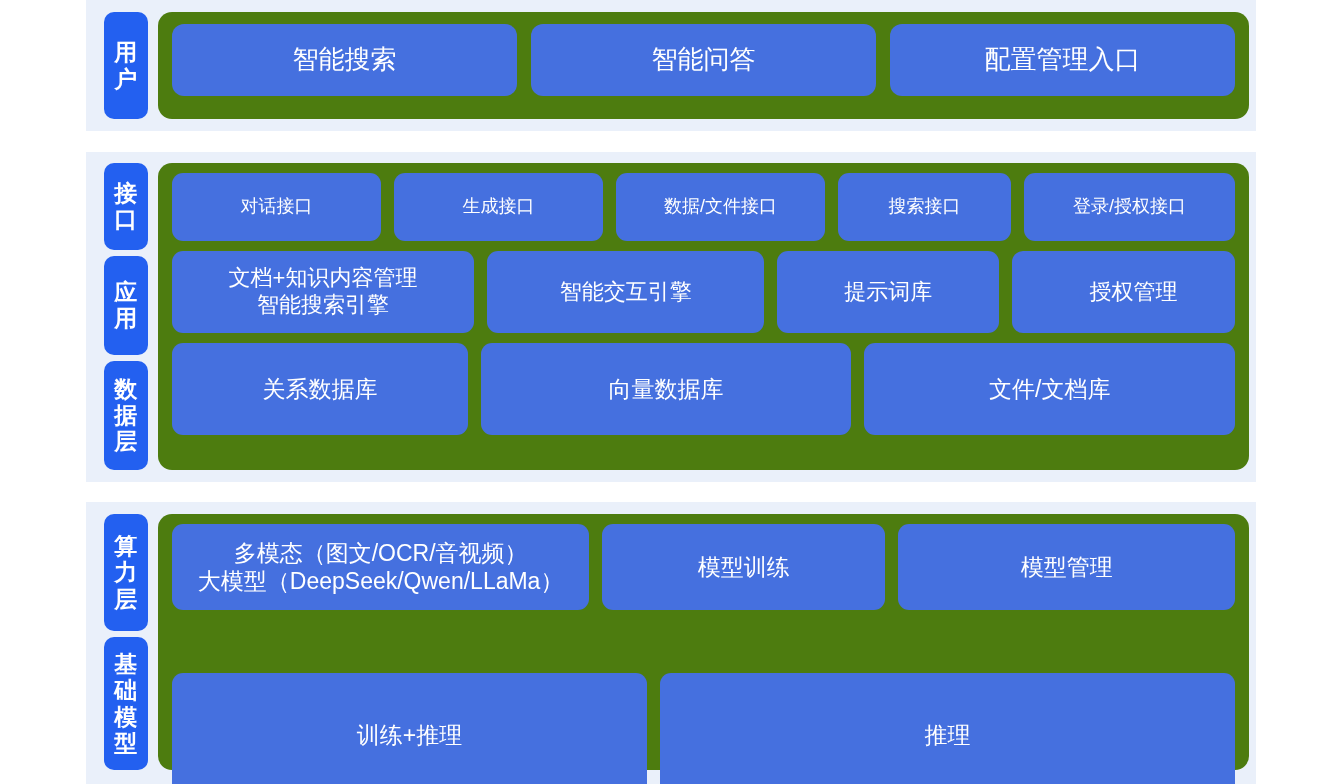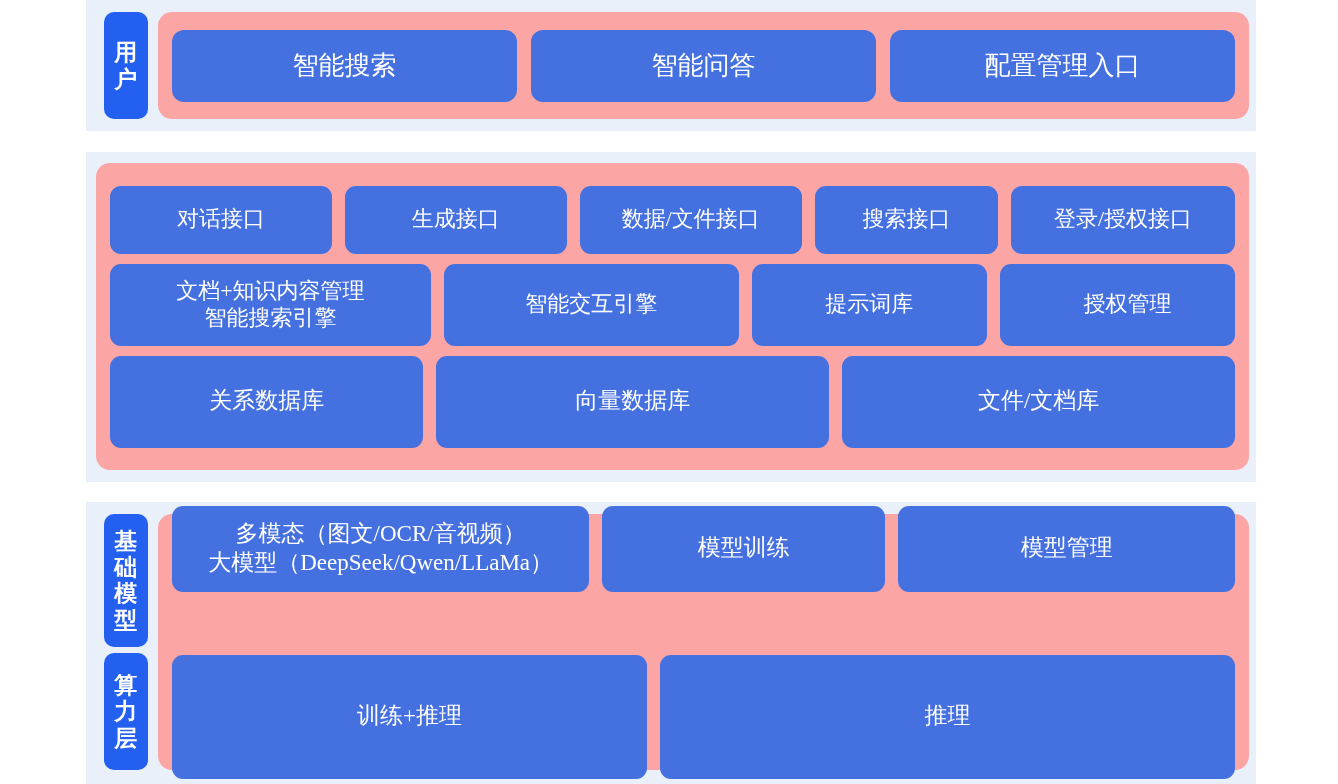--- a/index.html
+++ b/index.html
@@ -70,31 +70,29 @@
   
   .tab-user    { height: 107px; }
   .tab-api     { height: 88px;  }
   .tab-app     { height: 100px; }
   .tab-data    { height: 111px; }
   .tab-model   { height: 136px; }
   .tab-compute { height: 120px; }
 
   
   .card {
-    background: #fca5a5;
+    background: #4d7c0f;
     border-radius: 14px;
     flex: 1 1 auto;
     margin: 12px 7px 12px 10px;
     padding: 12px 14px;
     box-sizing: border-box;
     display: flex;
     flex-direction: column;
-    justify-content: center;
     gap: 10px;
-    font-family: Liberation Serif, serif;
   }
   .card-s2 { margin: 11px 7px 12px 10px; padding: 10px 14px; gap: 10px; }
   .card-s3 { margin: 12px 7px 14px 10px; padding: 10px 14px; gap: 22px; }
 
   
   .row {
     display: flex;
     flex-direction: row;
     gap: 13px;
     width: 100%;
@@ -121,21 +119,21 @@
     font-size: 26px;
     border-radius: 12px;
   }
   .box-u0 { flex: 1 1 0; }
   .box-u1 { flex: 1 1 0; }
   .box-u2 { flex: 1 1 0; }
 
   
   .row-api .box {
     height: 68px;
-    font-size: 22px;
+    font-size: 18px;
   }
   .box-a0 { flex: 203 1 0; }
   .box-a1 { flex: 203 1 0; }
   .box-a2 { flex: 203 1 0; }
   .box-a3 { flex: 165 1 0; }
   .box-a4 { flex: 205 1 0; }
 
   
   .row-app .box {
     height: 82px;
@@ -187,20 +185,31 @@
     <div class="card card-s1">
       <div class="row row-user">
         <div class="box box-u0">智能搜索</div>
         <div class="box box-u1">智能问答</div>
         <div class="box box-u2">配置管理入口</div>
       </div>
     </div>
   </div>
 
   <div class="band band-s2">
+    <div class="tabcol tabcol-s2">
+      <div class="tab tab-api">
+        <span>接口</span>
+      </div>
+      <div class="tab tab-app">
+        <span>应用</span>
+      </div>
+      <div class="tab tab-data">
+        <span>数据层</span>
+      </div>
+    </div>
     <div class="card card-s2">
 
       <div class="row row-api">
         <div class="box box-a0">对话接口</div>
         <div class="box box-a1">生成接口</div>
         <div class="box box-a2">数据/文件接口</div>
         <div class="box box-a3">搜索接口</div>
         <div class="box box-a4">登录/授权接口</div>
       </div>
 
@@ -216,25 +225,25 @@
         <div class="box box-d0">关系数据库</div>
         <div class="box box-d1">向量数据库</div>
         <div class="box box-d2">文件/文档库</div>
       </div>
 
     </div>
   </div>
 
   <div class="band band-s3">
     <div class="tabcol tabcol-s3">
+      <div class="tab tab-compute">
+        <span>算力层</span>
+      </div>
       <div class="tab tab-model">
         <span>基础模型</span>
-      </div>
-      <div class="tab tab-compute">
-        <span>算力层</span>
       </div>
     </div>
     <div class="card card-s3">
 
       <div class="row row-model">
         <div class="box box-m0">多模态（图文/OCR/音视频）
 大模型（DeepSeek/Qwen/LLaMa）</div>
         <div class="box box-m1">模型训练</div>
         <div class="box box-m2">模型管理</div>
       </div>

